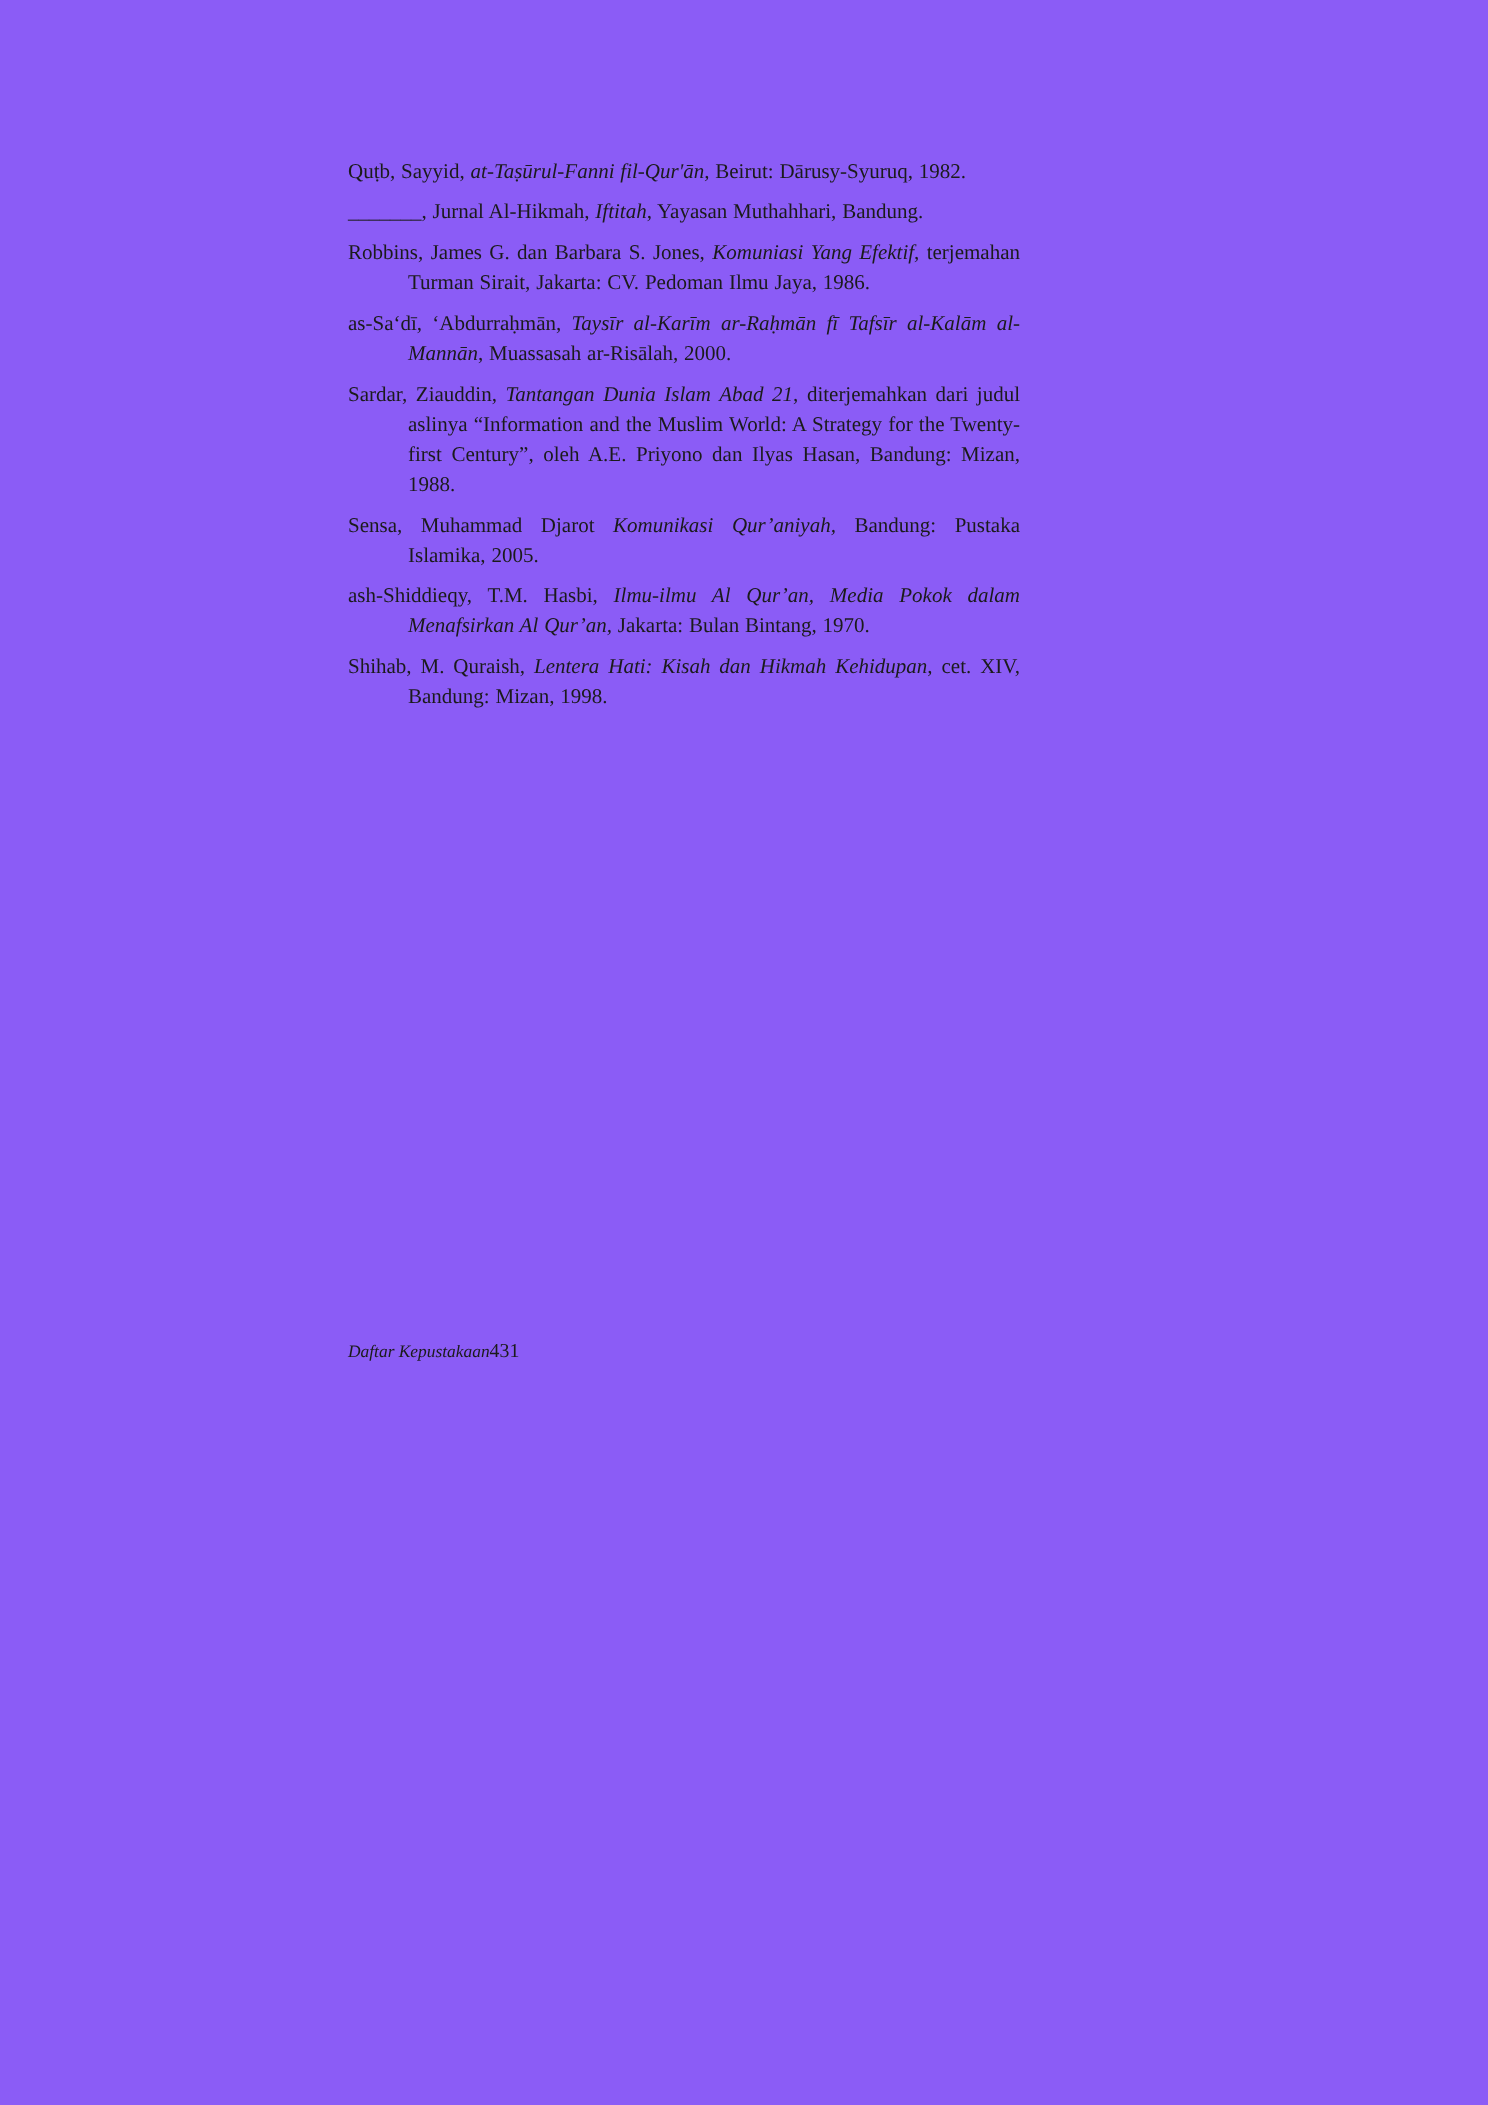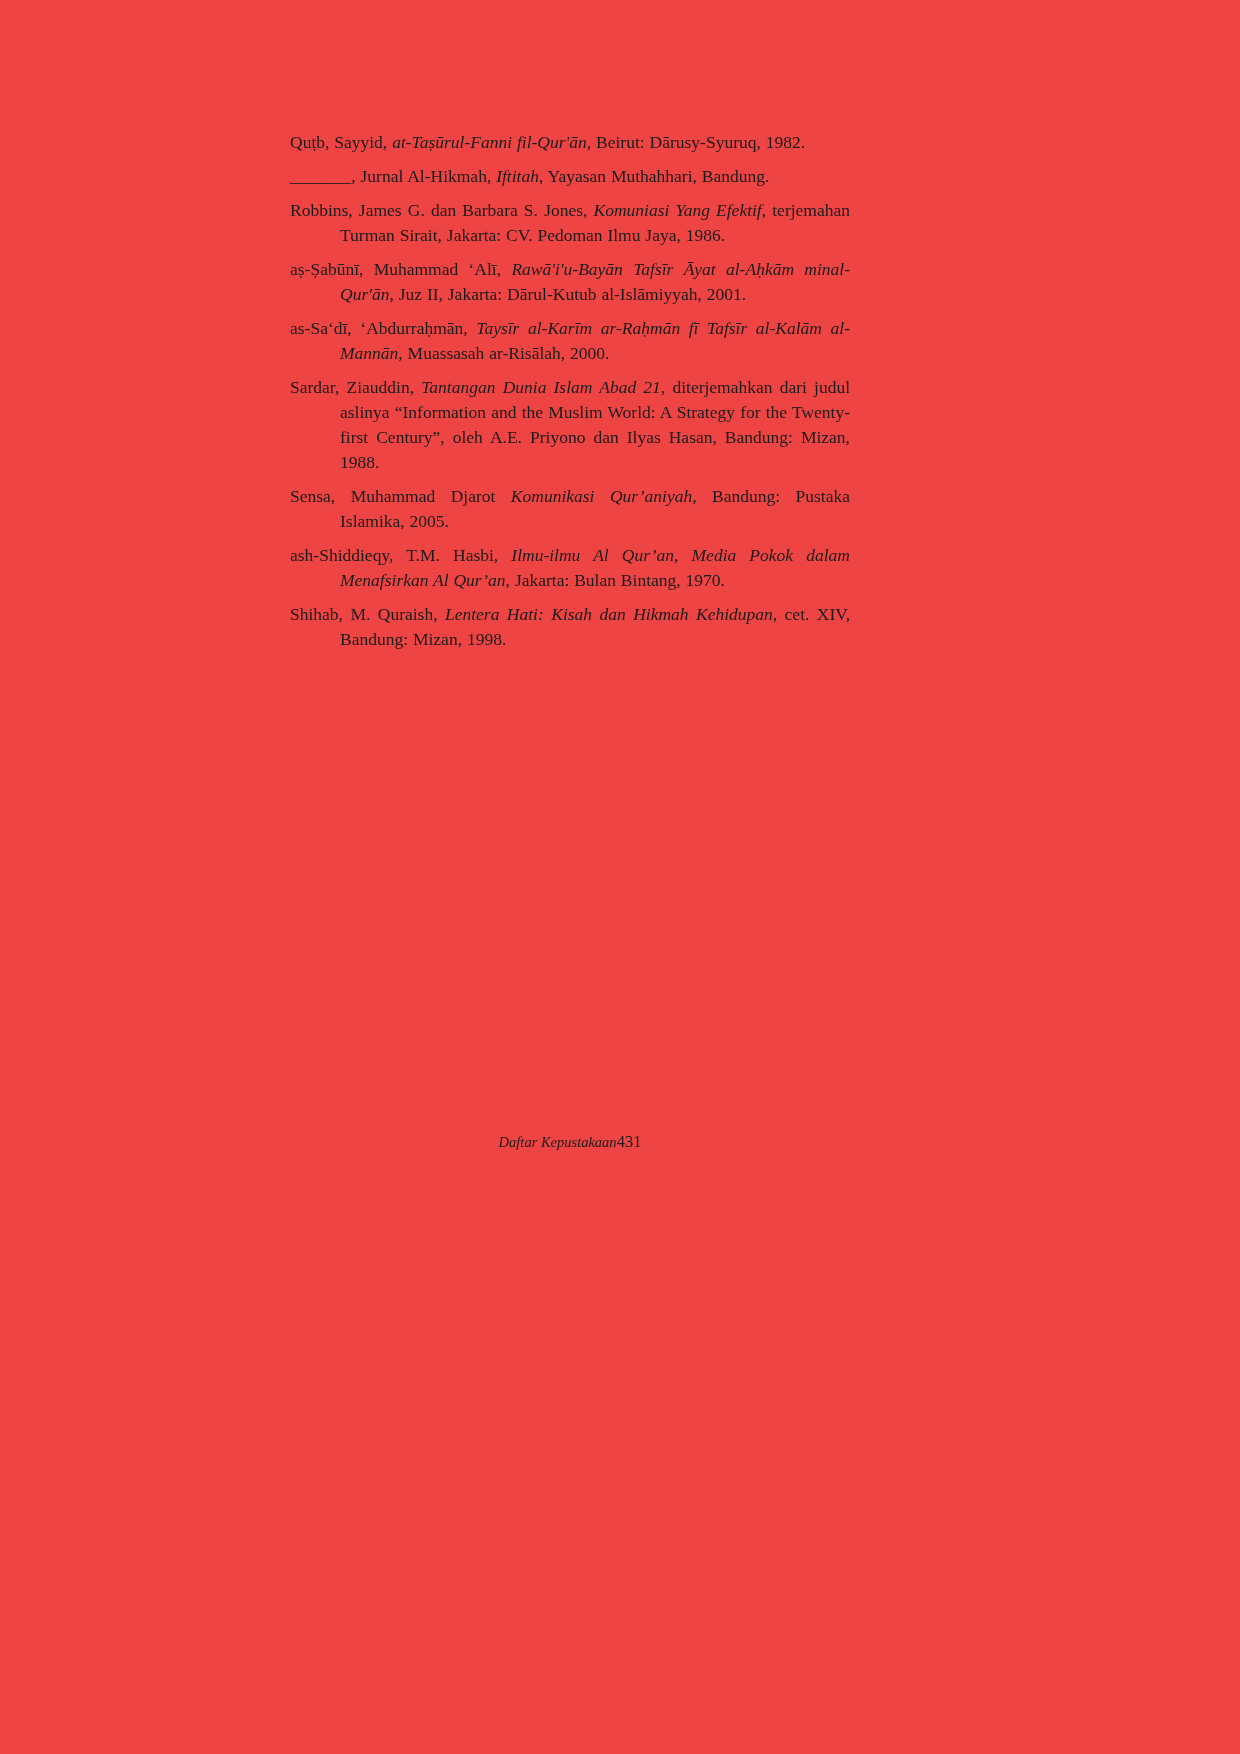--- a/index.html
+++ b/index.html
@@ -10,21 +10,21 @@
   }
   body {
     font-family: "Liberation Serif", serif;
     color: #1b1b1b;
     position: relative;
     overflow: hidden;
   }
   .page {
     position: absolute;
     inset: 0;
-    background: #ef4444;
+    background: #8b5cf6;
   }
   .content {
     position: absolute;
     left: 290px;
     top: 130px;
     width: 560px;
   }
   p.entry {
     font-size: 17.5px;
     line-height: 25px;
@@ -34,42 +34,40 @@
     text-indent: -50px;
     word-spacing: 0.5px;
   }
   span.italic { font-style: italic; }
   .footer {
     position: absolute;
     left: 290px;
     top: 1116px;
     width: 560px;
     display: flex;
-    justify-content: center;
+    justify-content: flex-start;
     align-items: baseline;
-    margin-top: 16px;
   }
   .footer-left {
     font-style: italic;
     font-size: 14.5px;
   }
   .footer-right {
     font-size: 16.5px;
   }
 </style>
 </head>
 <body>
 
 <div class="page">
 
   <div class="content">
       <p class="entry"><span class="">Quṭb, Sayyid, </span><span class="italic">at-Taṣūrul-Fanni fil-Qur'ān, </span><span class="">Beirut: Dārusy-Syuruq, 1982.</span></p>
       <p class="entry"><span class="">_______, Jurnal Al-Hikmah, </span><span class="italic">Iftitah</span><span class="">, Yayasan Muthahhari, Bandung.</span></p>
       <p class="entry"><span class="">Robbins, James G. dan Barbara S. Jones, </span><span class="italic">Komuniasi Yang Efektif</span><span class="">, terjemahan Turman Sirait, Jakarta: CV. Pedoman Ilmu Jaya, 1986.</span></p>
-      <p class="entry"><span class="">aṣ-Ṣabūnī, Muhammad ‘Alī, </span><span class="italic">Rawā'i'u-Bayān Tafsīr Āyat al-Aḥkām minal-Qur'ān</span><span class="">, Juz II, Jakarta: Dārul-Kutub al-Islāmiyyah, 2001.</span></p>
       <p class="entry"><span class="">as-Sa‘dī, ‘Abdurraḥmān, </span><span class="italic">Taysīr al-Karīm ar-Raḥmān fī Tafsīr al-Kalām al-Mannān</span><span class="">, Muassasah ar-Risālah, 2000.</span></p>
       <p class="entry"><span class="">Sardar, Ziauddin, </span><span class="italic">Tantangan Dunia Islam Abad 21</span><span class="">, diterjemahkan dari judul aslinya “Information and the Muslim World: A Strategy for the Twenty-first Century”, oleh A.E. Priyono dan Ilyas Hasan, Bandung: Mizan, 1988.</span></p>
       <p class="entry"><span class="">Sensa, Muhammad Djarot </span><span class="italic">Komunikasi Qur’aniyah,</span><span class=""> Bandung: Pustaka Islamika, 2005.</span></p>
       <p class="entry"><span class="">ash-Shiddieqy, T.M. Hasbi, </span><span class="italic">Ilmu-ilmu Al Qur’an, Media Pokok dalam Menafsirkan Al Qur’an,</span><span class=""> Jakarta: Bulan Bintang, 1970.</span></p>
       <p class="entry"><span class="">Shihab, M. Quraish, </span><span class="italic">Lentera Hati: Kisah dan Hikmah Kehidupan</span><span class="">, cet. XIV, Bandung: Mizan, 1998.</span></p>
     </div>
 
   <div class="footer">
     <span class="footer-left">Daftar Kepustakaan</span>
     <span class="footer-right">431</span>

